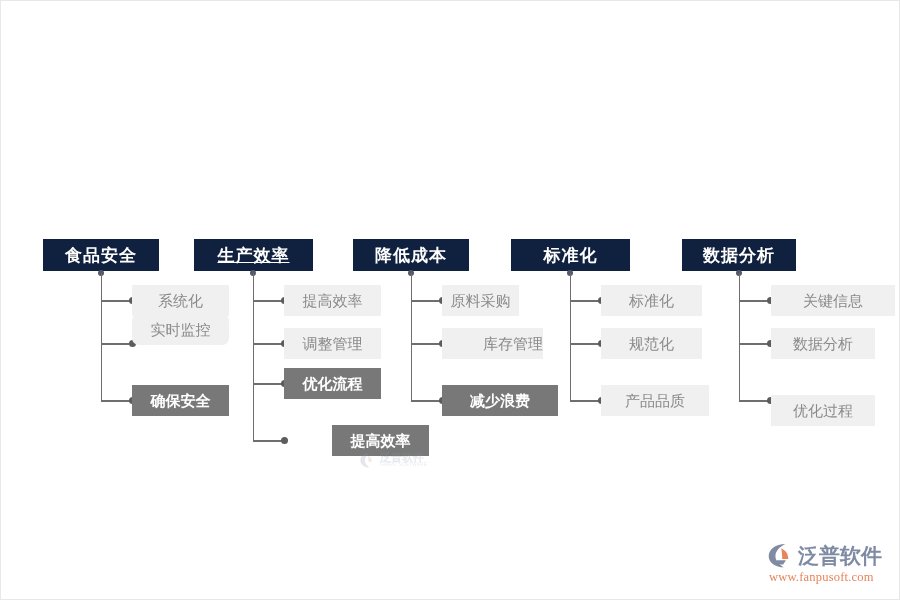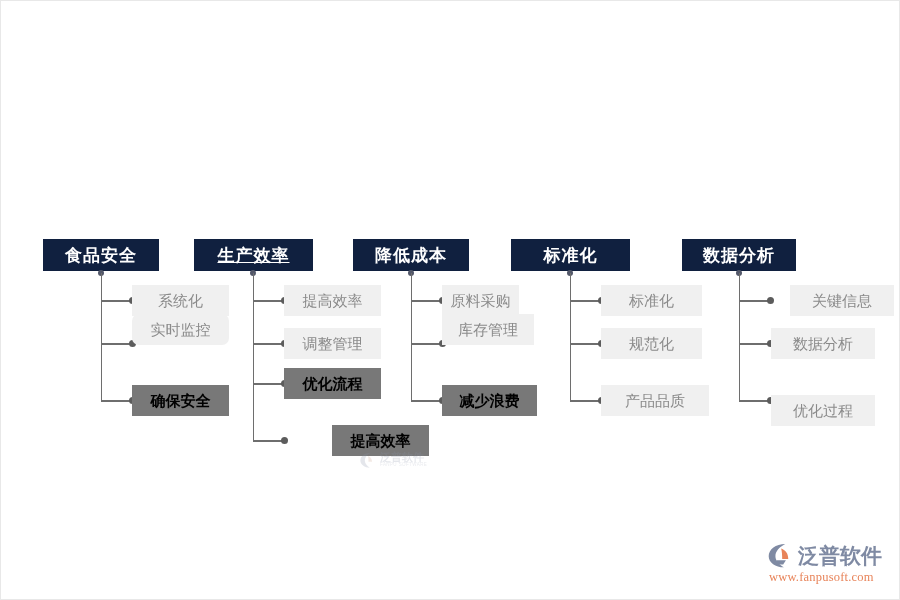--- a/index.html
+++ b/index.html
@@ -70,21 +70,21 @@
     font-size: 15px;
     text-align: center;
     white-space: nowrap;
   }
   .child-box.plain {
     background: #f0f0f0;
     color: #8a8a8a;
   }
   .child-box.filled {
     background: #787878;
-    color: #000000;
+    color: #ffffff;
     font-weight: bold;
   }
   .trunk {
     position: absolute;
     width: 1.5px;
     background: #6e6e6e;
   }
   .spur {
     position: absolute;
     height: 1.5px;
@@ -229,25 +229,25 @@
       <div class="head-box" style="left:352px; top:238px; width:116px;">降低成本</div>
       <div class="top-dot" style="left:407px; top:269px;"></div>
       <div class="trunk" style="left:409.5px; top:272px; height:128px;"></div>
 
       <div class="spur" style="left:409.5px; top:299px; width:32px;"></div>
       <div class="node-dot" style="left:438px; top:296px;"></div>
       <div class="child-box plain" style="left:441px; top:284px; width:77px;">原料采购</div>
 
       <div class="spur" style="left:409.5px; top:342px; width:32px;"></div>
       <div class="node-dot" style="left:438px; top:339px;"></div>
-      <div class="child-box plain" style="left:441px; top:313px; width:92px;">库存管理</div>
+      <div class="child-box plain" style="left:441px; top:327px; width:101px;text-align:right;">库存管理</div>
 
       <div class="spur" style="left:409.5px; top:399px; width:32px;"></div>
       <div class="node-dot" style="left:438px; top:396px;"></div>
-      <div class="child-box filled" style="left:441px; top:384px; width:95px;">减少浪费</div>
+      <div class="child-box filled" style="left:441px; top:384px; width:116px;">减少浪费</div>
     </div>
 
     <div class="branch">
       <div class="head-box" style="left:510px; top:238px; width:119px;">标准化</div>
       <div class="top-dot" style="left:566px; top:269px;"></div>
       <div class="trunk" style="left:568.5px; top:272px; height:128px;"></div>
 
       <div class="spur" style="left:568.5px; top:299px; width:32px;"></div>
       <div class="node-dot" style="left:597px; top:296px;"></div>
       <div class="child-box plain" style="left:600px; top:284px; width:101px;">标准化</div>
@@ -261,21 +261,21 @@
       <div class="child-box plain" style="left:600px; top:384px; width:108px;">产品品质</div>
     </div>
 
     <div class="branch">
       <div class="head-box" style="left:681px; top:238px; width:114px;">数据分析</div>
       <div class="top-dot" style="left:735px; top:269px;"></div>
       <div class="trunk" style="left:737.5px; top:272px; height:128px;"></div>
 
       <div class="spur" style="left:737.5px; top:299px; width:32px;"></div>
       <div class="node-dot" style="left:766px; top:296px;"></div>
-      <div class="child-box plain" style="left:789px; top:284px; width:104px;">关键信息</div>
+      <div class="child-box plain" style="left:770px; top:284px; width:124px;">关键信息</div>
 
       <div class="spur" style="left:737.5px; top:342px; width:32px;"></div>
       <div class="node-dot" style="left:766px; top:339px;"></div>
       <div class="child-box plain" style="left:770px; top:327px; width:104px;">数据分析</div>
 
       <div class="spur" style="left:737.5px; top:399px; width:32px;"></div>
       <div class="node-dot" style="left:766px; top:396px;"></div>
       <div class="child-box plain" style="left:770px; top:394px; width:104px;">优化过程</div>
     </div>
 

